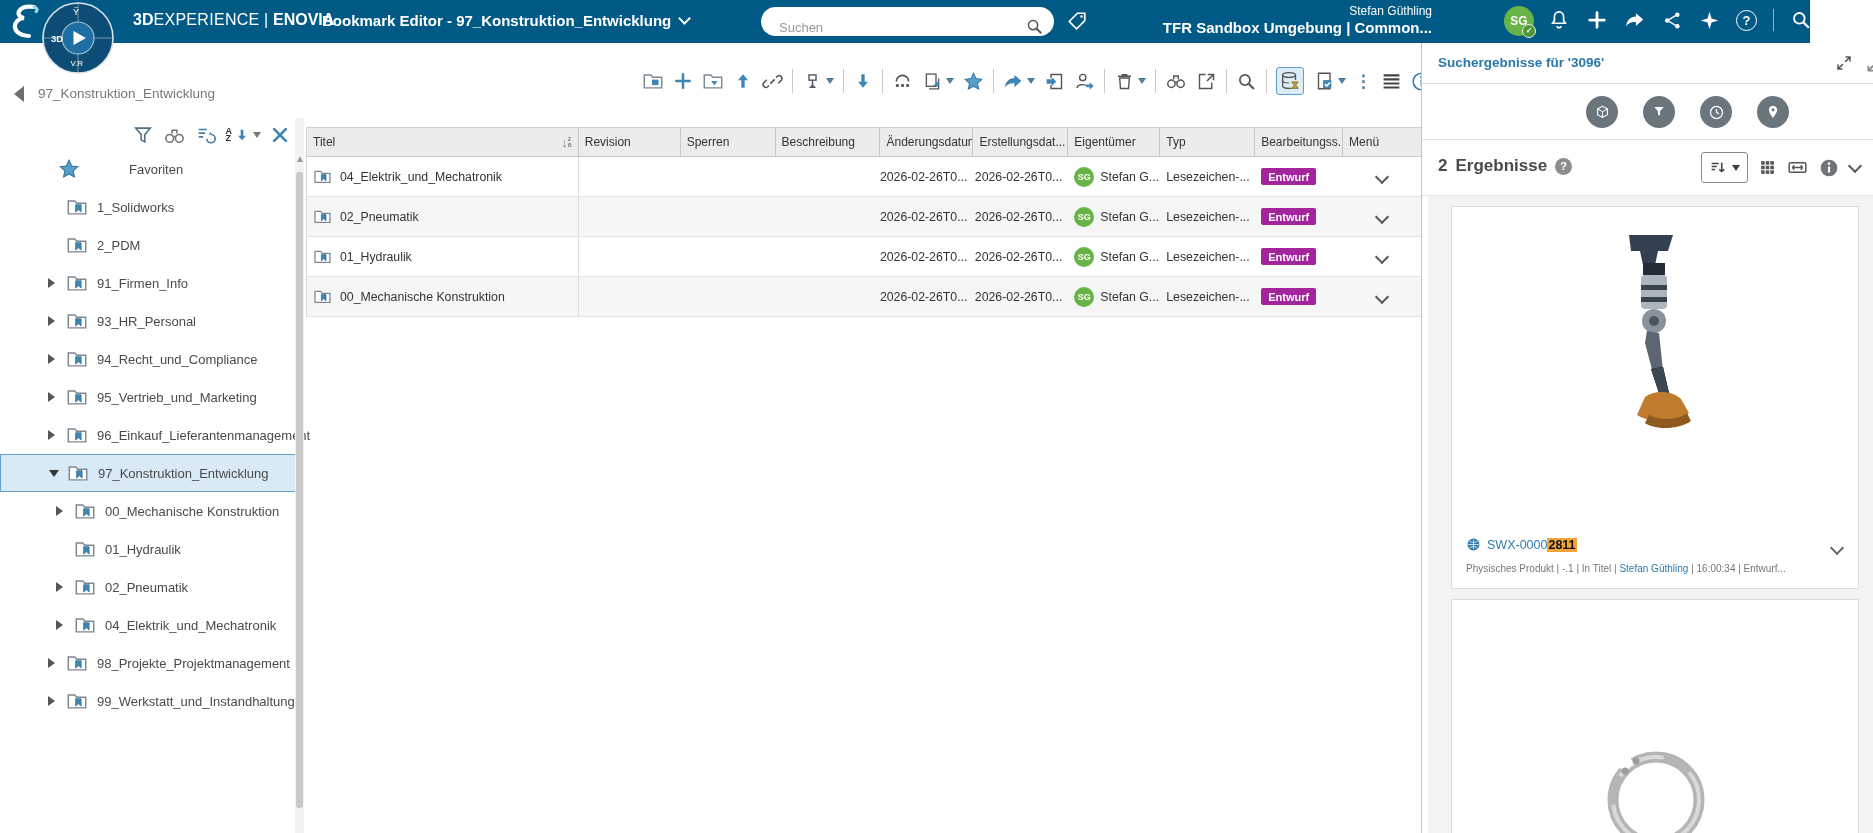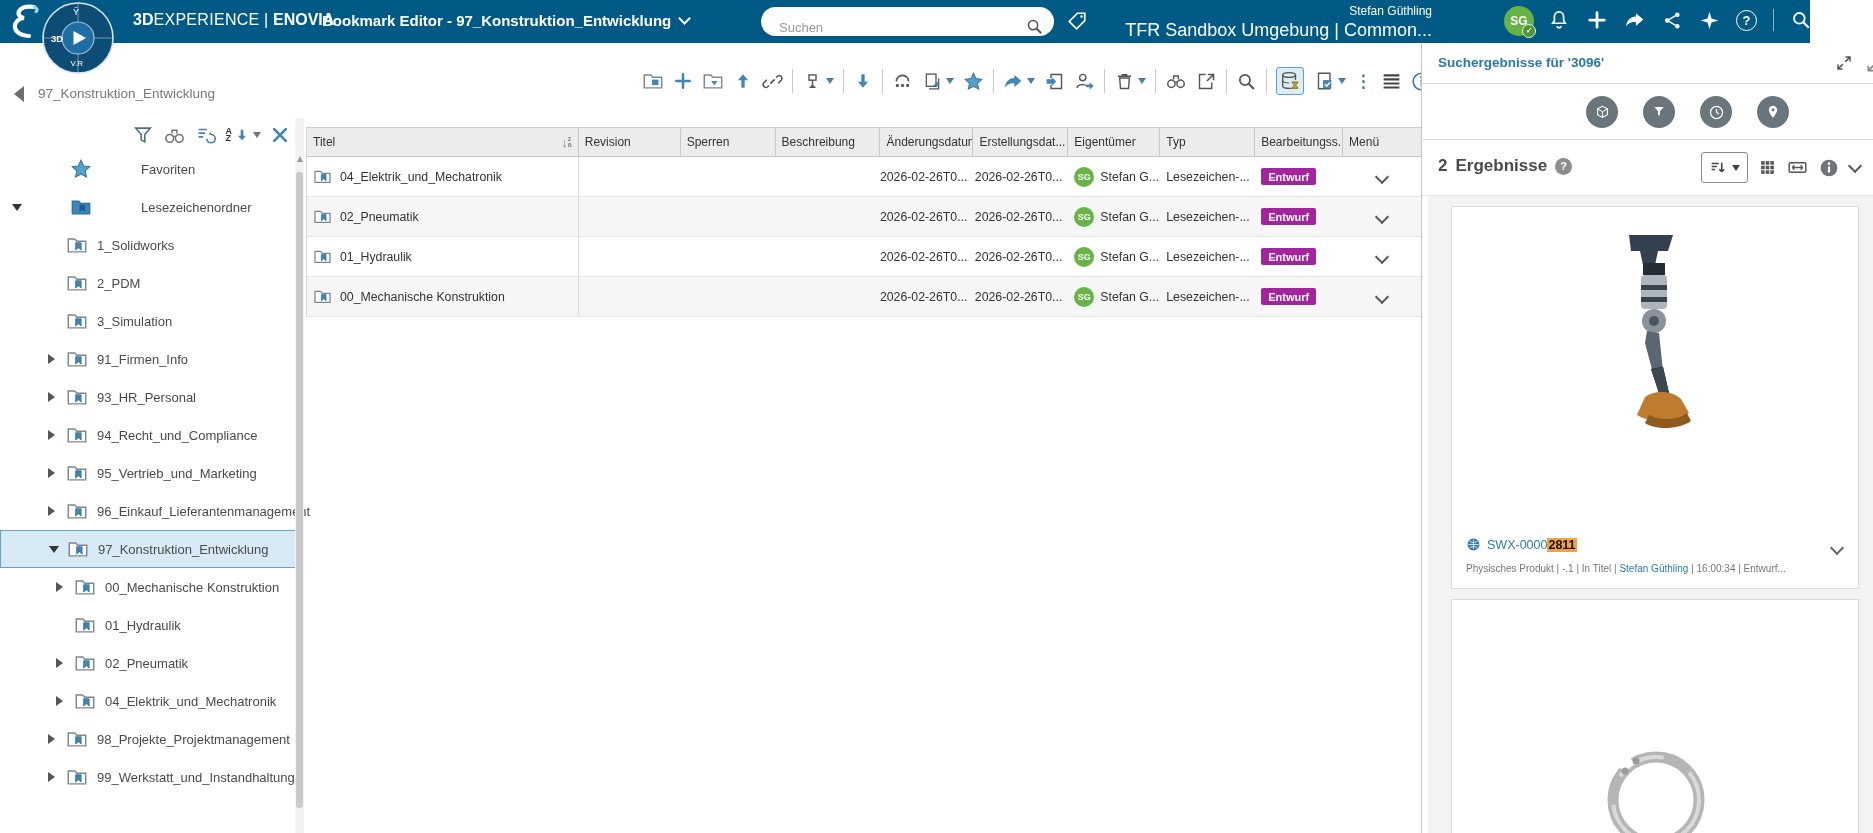--- a/index.html
+++ b/index.html
@@ -17,21 +17,21 @@
   #brand .lt{font-weight:400;letter-spacing:.3px}
   #apptitle{position:absolute;left:322px;top:12px;color:#fff;font-size:15px;font-weight:600;white-space:nowrap;display:flex;align-items:center;gap:9px;}
   .chev{display:inline-block;width:8px;height:8px;border-right:2px solid #555;border-bottom:2px solid #555;transform:rotate(45deg);}
   .chev.white{border-color:#fff;width:7px;height:7px;margin-top:-4px;}
   #searchpill{position:absolute;left:761px;top:7px;width:293px;height:29px;background:#fff;border-radius:15px;display:flex;align-items:flex-end;padding:0 10px 0 16px;box-sizing:border-box;}
   #searchpill input{flex:1;border:none;outline:none;font-size:13px;color:#444;background:transparent;font-family:"Liberation Sans",sans-serif;}
   #searchpill input::placeholder{color:#9a9a9a;}
   #tagicon{position:absolute;left:1066px;top:10px;}
   #userblock{position:absolute;right:378px;top:4px;text-align:right;color:#fff;line-height:1.25;}
   #userblock .uname{font-size:12px;font-weight:400;}
-  #userblock .uenv{font-size:18px;font-weight:400;}
+  #userblock .uenv{font-size:15px;font-weight:700;}
   #avatar{position:absolute;left:1504px;top:6px;width:30px;height:30px;border-radius:50%;background:#67b346;color:#fff;font-size:12px;font-weight:700;display:flex;align-items:center;justify-content:center;}
   #avatar .badge{position:absolute;right:-2px;bottom:-2px;width:12px;height:12px;border-radius:50%;background:#4e9637;border:1.5px solid #e8f2e4;color:#fff;font-size:8px;line-height:11px;text-align:center;}
   #topicons{position:absolute;left:1548px;top:9px;display:flex;align-items:center;gap:16px;color:#fff;}
   .qcircle{width:19px;height:19px;border:1.8px solid #fff;border-radius:50%;color:#fff;font-size:13px;font-weight:700;display:flex;align-items:center;justify-content:center;}
   .topsep{width:1px;height:22px;background:rgba(255,255,255,.55);}
 
   
   #backarrow{position:absolute;left:14px;top:86px;width:0;height:0;border-top:8px solid transparent;border-bottom:8px solid transparent;border-right:10px solid #6e6e6e;}
   #crumb{position:absolute;left:38px;top:86px;font-size:13.5px;color:#777;}
 
@@ -41,21 +41,21 @@
   .tbi{display:flex;align-items:center;gap:2px;cursor:pointer;}
   .dcaret{width:0;height:0;border-left:4.5px solid transparent;border-right:4.5px solid transparent;border-top:6px solid #4a7d9e;margin-left:1px;}
   .activebox{border:1px solid #5a9fd0;background:#ddedf8;border-radius:3px;padding:2px;}
   .vdots{font-size:17px;font-weight:700;color:#4a7d9e;line-height:1;}
 
   
   #treetb{position:absolute;left:0;top:118px;width:296px;height:34px;display:flex;align-items:center;justify-content:flex-end;gap:9px;padding-right:6px;box-sizing:border-box;}
   .azbox{display:flex;flex-direction:column;line-height:.82;font-size:9px;font-weight:700;color:#333;}
   #tree{position:absolute;left:0;top:150px;width:296px;}
   .trow{height:38px;display:flex;align-items:center;box-sizing:border-box;cursor:pointer;}
-  .trow.lvl0{padding-left:12px;gap:40px;}
+  .trow.lvl0{gap:40px;}
   .trow.lvl1{padding-left:48px;}
   .trow.lvl2{padding-left:56px;}
   .trow.sel{background:#d7eaf6;border:1px solid #64a1cd;}
   .tcaret{width:18px;display:flex;align-items:center;justify-content:flex-start;flex:0 0 18px;}
   .tcaret.down::after{content:"";width:0;height:0;border-left:5px solid transparent;border-right:5px solid transparent;border-top:7px solid #333;}
   .tcaret.right::after{content:"";width:0;height:0;border-top:5px solid transparent;border-bottom:5px solid transparent;border-left:7px solid #555;}
   .tic{margin-right:9px;flex:0 0 22px;}
   .tlabel{font-size:13px;color:#4a4a4a;white-space:nowrap;}
   #vtrack{position:absolute;left:295px;top:118px;width:9px;height:715px;background:#f2f2f2;}
   #vthumb{position:absolute;left:296px;top:172px;width:7px;height:636px;background:#c9c9c9;border-radius:3px;}
@@ -507,47 +507,33 @@
   </div>
 
   <div id="tree">
     <div class="trow lvl0">
         <span class="tcaret"></span>
         <svg class="tic sv" width="22" height="22" viewBox="0 0 24 24">
           <use href="#s-star"></use>
         </svg>
         <span class="tlabel">Favoriten</span>
       </div>
-    <div class="trow lvl0">
-        <span class="tcaret down"></span>
-        <svg class="tic sv" width="22" height="22" viewBox="0 0 24 24">
-          <use href="#s-folderfill"></use>
-        </svg>
-        <span class="tlabel">Lesezeichenordner</span>
-      </div>
     <div class="trow lvl1">
         <span class="tcaret"></span>
         <svg class="tic sv" width="22" height="22" viewBox="0 0 24 24">
           <use href="#s-folder"></use>
         </svg>
         <span class="tlabel">1_Solidworks</span>
       </div>
     <div class="trow lvl1">
         <span class="tcaret"></span>
         <svg class="tic sv" width="22" height="22" viewBox="0 0 24 24">
           <use href="#s-folder"></use>
         </svg>
         <span class="tlabel">2_PDM</span>
-      </div>
-    <div class="trow lvl1">
-        <span class="tcaret"></span>
-        <svg class="tic sv" width="22" height="22" viewBox="0 0 24 24">
-          <use href="#s-folder"></use>
-        </svg>
-        <span class="tlabel">3_Simulation</span>
       </div>
     <div class="trow lvl1">
         <span class="tcaret right"></span>
         <svg class="tic sv" width="22" height="22" viewBox="0 0 24 24">
           <use href="#s-folder"></use>
         </svg>
         <span class="tlabel">91_Firmen_Info</span>
       </div>
     <div class="trow lvl1">
         <span class="tcaret right"></span>

